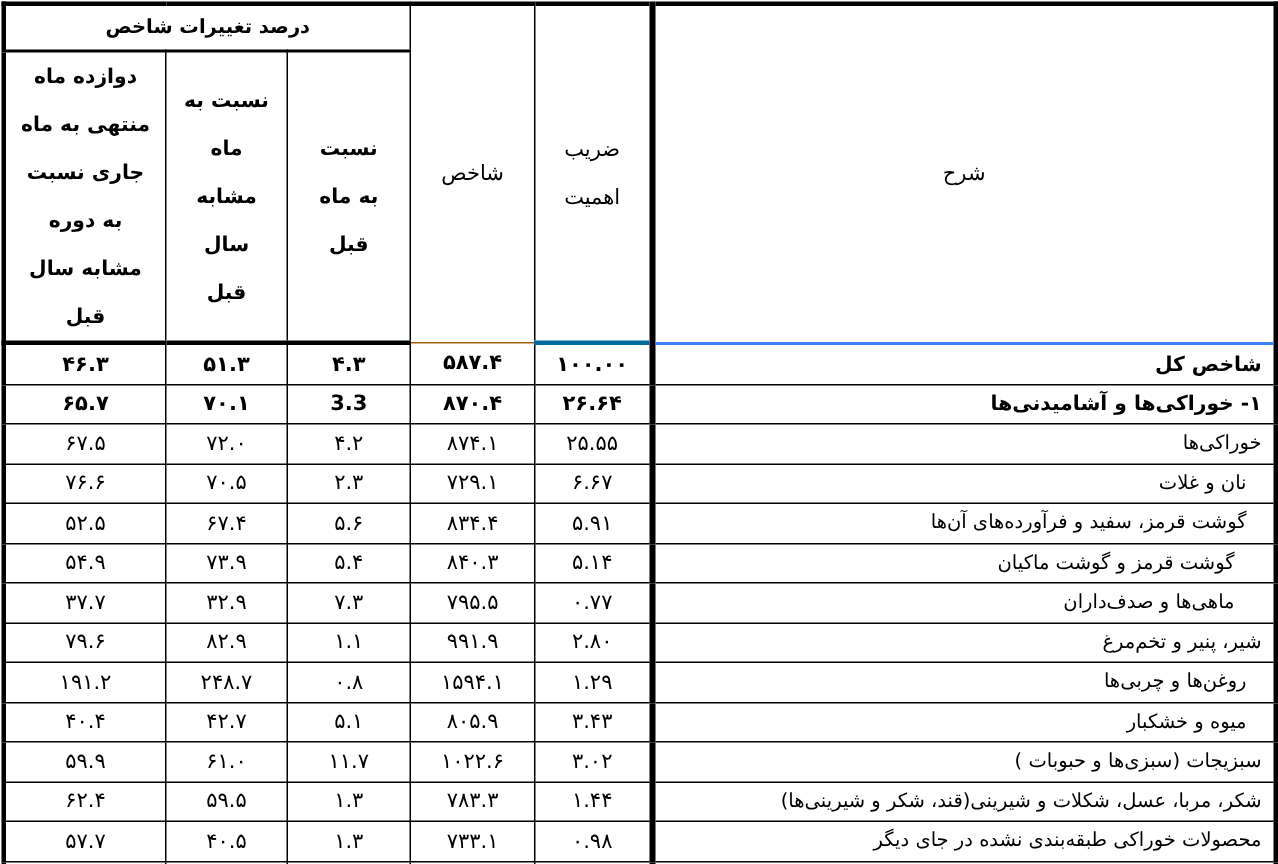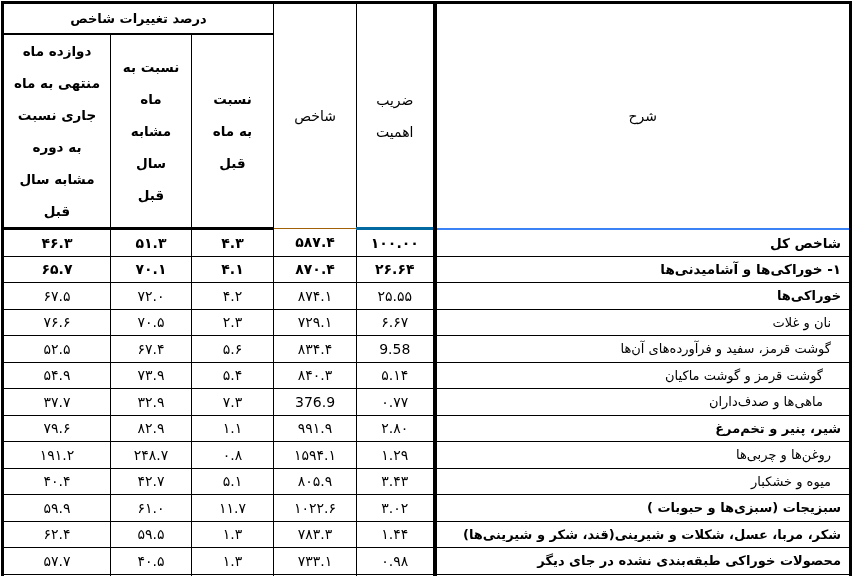--- a/index.html
+++ b/index.html
@@ -29,21 +29,21 @@
     .thick-outer-top { border-top: 3px solid #000; }
     .thick-outer-left { border-left: 3px solid #000; }
     
     tr.row td { height: 25.5px; font-size: 14px; }
     tr.row td.num { font-family: "DejaVu Sans", sans-serif; direction: rtl; }
     tr.row td.desc {
       text-align: right; direction: rtl; padding-right: 8px; font-size: 13px;
     }
     tr.row.bold td { font-weight: bold; margin-left: 27px; }
     tr.row.bold td.desc { font-size: 13.5px; }
-    tr.row td.desc.indent1 { padding-right: 8px; font-weight: bold; }
+    tr.row td.desc.indent1 { padding-right: 8px; }
     tr.row td.desc.indent2 { padding-right: 18px; }
     tr.row td.desc.indent3 { padding-right: 26px; }
     .h-group-cell { border-bottom: 2px solid #000; }
   </style>
 </head>
 <body>
 
 <div class="wrap">
   <table>
     <colgroup>
@@ -74,21 +74,21 @@
     <td class="num">۵۱.۳</td>
     <td class="num">۴.۳</td>
     <td class="num">۵۸۷.۴</td>
     <td class="num">۱۰۰.۰۰</td>
     <td class="desc thick-left thick-right">شاخص کل</td>
   </tr>
 
   <tr class="row bold">
     <td class="num thick-outer-left">۶۵.۷</td>
     <td class="num">۷۰.۱</td>
-    <td class="num">۴.۱</td>
+    <td class="num">3.3</td>
     <td class="num">۸۷۰.۴</td>
     <td class="num">۲۶.۶۴</td>
     <td class="desc thick-left thick-right">۱- خوراکی‌ها و آشامیدنی‌ها</td>
   </tr>
 
   <tr class="row">
     <td class="num thick-outer-left">۶۷.۵</td>
     <td class="num">۷۲.۰</td>
     <td class="num">۴.۲</td>
     <td class="num">۸۷۴.۱</td>
@@ -103,38 +103,38 @@
     <td class="num">۷۲۹.۱</td>
     <td class="num">۶.۶۷</td>
     <td class="desc thick-left thick-right indent2">نان و غلات</td>
   </tr>
 
   <tr class="row">
     <td class="num thick-outer-left">۵۲.۵</td>
     <td class="num">۶۷.۴</td>
     <td class="num">۵.۶</td>
     <td class="num">۸۳۴.۴</td>
-    <td class="num">9.58</td>
+    <td class="num">۵.۹۱</td>
     <td class="desc thick-left thick-right indent2">گوشت قرمز، سفید و فرآورده‌های آن‌ها</td>
   </tr>
 
   <tr class="row">
     <td class="num thick-outer-left">۵۴.۹</td>
     <td class="num">۷۳.۹</td>
     <td class="num">۵.۴</td>
     <td class="num">۸۴۰.۳</td>
     <td class="num">۵.۱۴</td>
     <td class="desc thick-left thick-right indent3">گوشت قرمز و گوشت ماکیان</td>
   </tr>
 
   <tr class="row">
     <td class="num thick-outer-left">۳۷.۷</td>
     <td class="num">۳۲.۹</td>
     <td class="num">۷.۳</td>
-    <td class="num">376.9</td>
+    <td class="num">۷۹۵.۵</td>
     <td class="num">۰.۷۷</td>
     <td class="desc thick-left thick-right indent3">ماهی‌ها و صدف‌داران</td>
   </tr>
 
   <tr class="row">
     <td class="num thick-outer-left">۷۹.۶</td>
     <td class="num">۸۲.۹</td>
     <td class="num">۱.۱</td>
     <td class="num">۹۹۱.۹</td>
     <td class="num">۲.۸۰</td>

